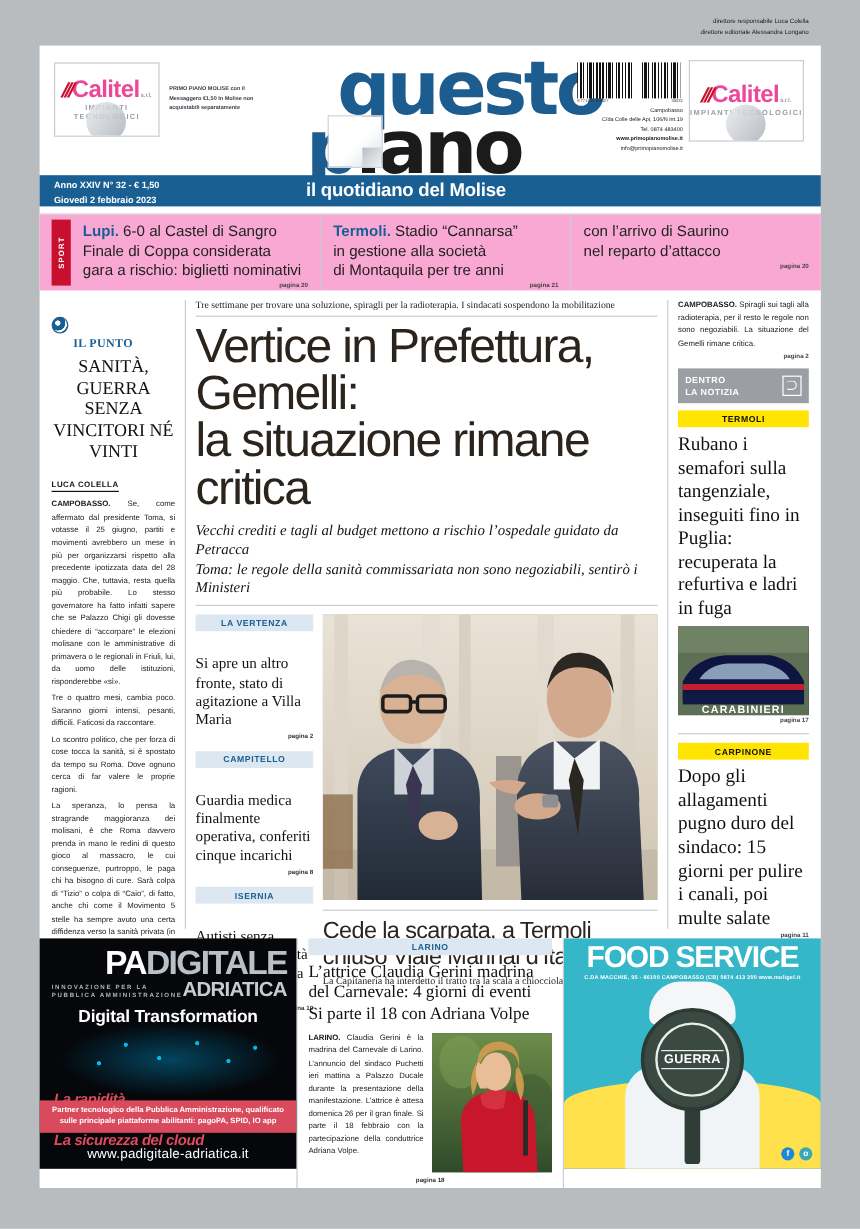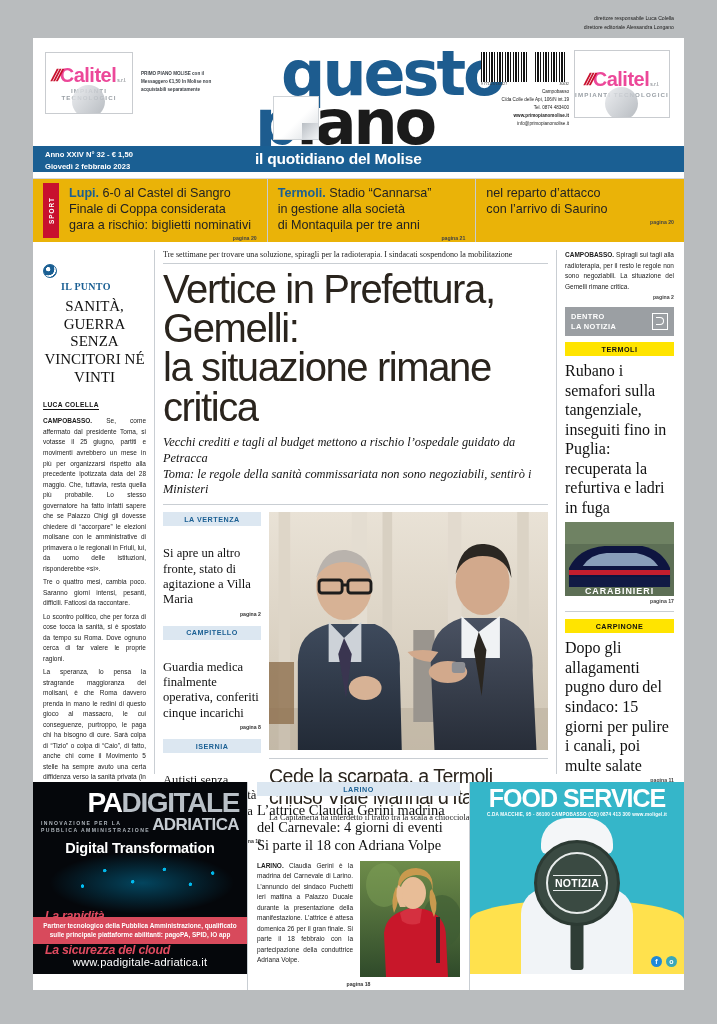--- a/index.html
+++ b/index.html
@@ -89,21 +89,21 @@
     position:absolute; left:222px; top:4px; color:#fff; font-weight:bold;
     font-size:15.5px; letter-spacing:-0.2px;
   }
   .directors {
     position:absolute; right:10px; top:-24px; text-align:right; color:#1a1a1a;
     font-size:5.2px; line-height:1.8;
   }
 
   
   .sportstrip {
-    margin-top:6px; height:64px; background:#eab308; position:relative;
+    margin-top:6px; height:64px; background:#f9a8d4; position:relative;
     display:flex; border-top:1px solid #d5d9dd;
   }
   .sport-tab {
     width:16px; background:#c8102e; color:#fff; font-size:6.4px; font-weight:bold;
     letter-spacing:1px; display:flex; align-items:center; justify-content:center;
     margin:4px 0 4px 10px;
   }
   .sport-tab span{ transform:rotate(-90deg); white-space:nowrap; }
   .sport-item {
     flex:1; padding:6px 10px 0 10px; position:relative; font-size:12.6px;
@@ -202,21 +202,21 @@
   .bot-mid { flex:1; padding:0 9px; border-left:1px solid #c9ced3; border-right:1px solid #c9ced3;}
   .ad-right { width:214px; }
 
   .ad-pad {
     width:100%; height:192px; background:#05070b; position:relative; overflow:hidden;
     font-family:"Liberation Sans", sans-serif;
   }
   .pad-top { padding:7px 8px 0 8px; }
   .pad-logo { font-size:28px; font-weight:bold; letter-spacing:-1.4px; line-height:1;text-align:right; }
   .pad-logo .pa{ color:#ffffff; } .pad-logo .dig{ color:#b9c0c7; }
-  .pad-sub-row { display:flex; align-items:flex-end; justify-content:space-between; margin-top:-2px;}
+  .pad-sub-row { display:flex; align-items:flex-end; justify-content:flex-end; margin-top:-2px;}
   .pad-inn { font-size:5.1px; color:#aeb5bc; letter-spacing:1.4px; line-height:1.5; font-weight:bold;}
   .pad-adr { font-size:17px; color:#c6ccd2; font-weight:bold; letter-spacing:-0.6px; }
   .pad-dt { text-align:center; color:#fff; font-size:14.5px; font-weight:bold; margin-top:5px; letter-spacing:-0.2px;}
   .pad-cheetah {
     position:absolute; left:16px; top:70px; width:186px; height:62px;
     background:
       radial-gradient(circle at 18% 55%, rgba(0,200,255,.95) 0 1.5px, transparent 2px),
       radial-gradient(circle at 30% 30%, rgba(0,200,255,.9) 0 1.5px, transparent 2px),
       radial-gradient(circle at 45% 48%, rgba(0,200,255,.9) 0 1.5px, transparent 2px),
       radial-gradient(circle at 62% 28%, rgba(0,200,255,.9) 0 1.5px, transparent 2px),
@@ -363,22 +363,22 @@
     </div>
 
     <div class="sport-item">
       <div><b>Termoli.</b> <span>Stadio “Cannarsa”</span></div>
       <div>in gestione alla società</div>
       <div>di Montaquila per tre anni</div>
       <div class="pagina">pagina 21</div>
     </div>
 
     <div class="sport-item">
+      <div>con l’arrivo di Saurino</div>
       <div>nel reparto d’attacco</div>
-      <div>con l’arrivo di Saurino</div>
       <div class="pagina">pagina 20</div>
     </div>
   </div>
 
   <div class="body-grid">
 
     <div class="col-left">
       <div class="ilpunto">
         <div class="ilpunto-dot"></div>
         <div class="ilpunto-txt">IL PUNTO</div>
@@ -597,21 +597,21 @@
     <div class="ad-right">
       <div class="ad-food">
         <div class="food-title">FOOD SERVICE</div>
         <div class="food-addr">C.DA MACCHIE, 95 - 86100 CAMPOBASSO (CB)  0874 413 300     www.moligel.it</div>
         <div class="food-yellow"></div>
         <div class="chef-hat"></div>
         <div class="chef-body"></div>
         <div class="pan-handle"></div>
         <div class="pan">
           <div class="pan-in">
-            <div class="pan-txt">NOTIZIA</div>
+            <div class="pan-txt">GUERRA</div>
           </div>
         </div>
         <div class="food-social">
           <div class="fs-ic" style="background:#1e88d8;">f</div>
           <div class="fs-ic" style="background:#3aa7b8;">o</div>
         </div>
       </div>
     </div>
   </div>
 </div>

